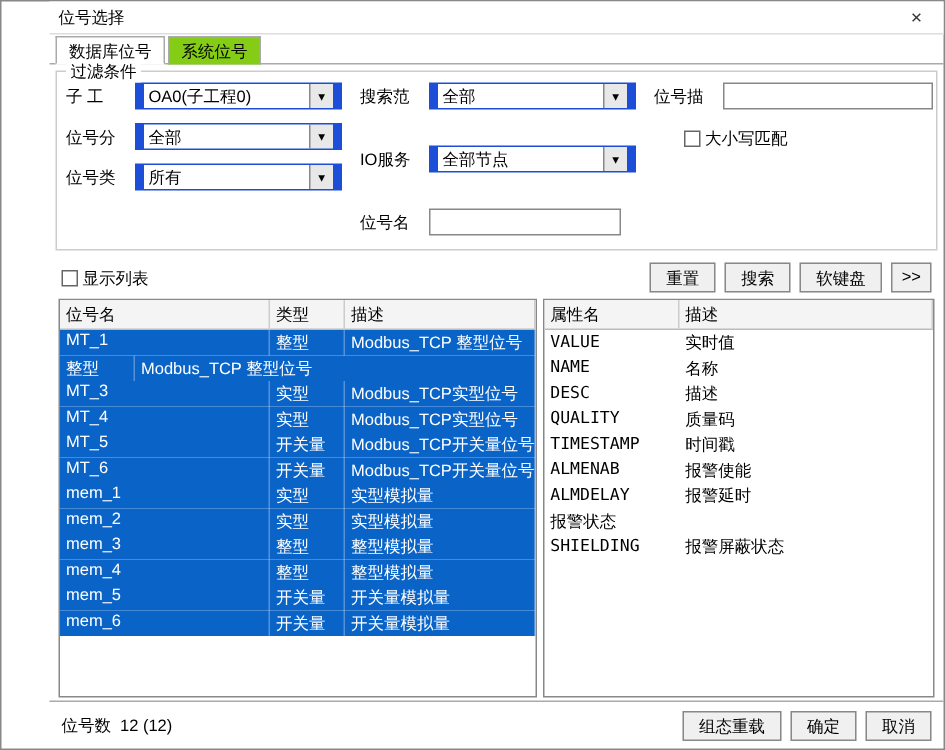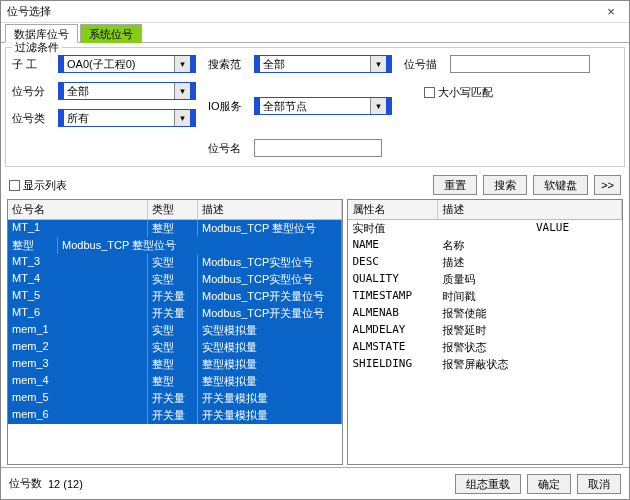--- a/index.html
+++ b/index.html
@@ -1,17 +1,17 @@
 <!DOCTYPE html>
 <html><head>
 <meta charset="utf-8">
 <style>
 * { box-sizing: border-box; margin: 0; padding: 0; font-family: "Microsoft YaHei", SimSun, Arial, sans-serif; font-size: 11px; }
 body { background: #f0f0f0; width: 630px; height: 500px; overflow: hidden; }
-.window { width: 630px; height: 500px; background: #fff; border: 1px solid #888; display: flex; flex-direction: column; }
+.window { width: 630px; height: 500px; background: #fff; border: 1px solid #888; display: flex; flex-direction: column; padding-left: 32px; }
 .titlebar { height: 22px; background: #fff; border-bottom: 1px solid #ddd; display: flex; align-items: center; padding: 0 6px; }
 .titlebar .title { flex: 1; }
 .titlebar .close { width: 24px; text-align: center; cursor: pointer; font-size: 13px; color: #333; }
 .tabs { height: 20px; border-bottom: 1px solid #aaa; display: flex; padding-left: 4px; }
 .tab { padding: 2px 8px; border: 1px solid #aaa; border-bottom: none; background: #84cc16; margin-right: 2px; cursor: pointer; position: relative; top: 1px; }
 .tab.active { background: #fff; border-bottom: 1px solid #fff; }
 .filter-group { border: 1px solid #ccc; margin: 4px; padding: 4px 6px 6px 6px; position: relative; }
 .filter-group .legend { position: absolute; top: -8px; left: 6px; background: #fff; padding: 0 3px; font-size: 11px; }
 .filter-row { display: flex; align-items: center; margin: 3px 0; gap: 4px; }
 .filter-row label { width: 42px; }
@@ -204,22 +204,22 @@
           </div>
         </div>
     </div>
     <div class="pane right">
       <div class="grid-head">
         <div class="cell c-attr">属性名</div>
         <div class="cell c-adesc">描述</div>
       </div>
       <div class="grid-body" id="right-body">
           <div class="grid-row">
+            <div class="cell c-attr">VALUE</div>
             <div class="cell c-adesc">实时值</div>
-            <div class="cell c-attr">VALUE</div>
           </div>
           <div class="grid-row">
             <div class="cell c-attr">NAME</div>
             <div class="cell c-adesc">名称</div>
           </div>
           <div class="grid-row">
             <div class="cell c-attr">DESC</div>
             <div class="cell c-adesc">描述</div>
           </div>
           <div class="grid-row">
@@ -232,21 +232,20 @@
           </div>
           <div class="grid-row">
             <div class="cell c-attr">ALMENAB</div>
             <div class="cell c-adesc">报警使能</div>
           </div>
           <div class="grid-row">
             <div class="cell c-attr">ALMDELAY</div>
             <div class="cell c-adesc">报警延时</div>
           </div>
           <div class="grid-row">
-            <div class="cell c-attr">ALMSTATE</div>
             <div class="cell c-adesc">报警状态</div>
           </div>
           <div class="grid-row">
             <div class="cell c-attr">SHIELDING</div>
             <div class="cell c-adesc">报警屏蔽状态</div>
           </div>
         </div>
     </div>
   </div>
 

